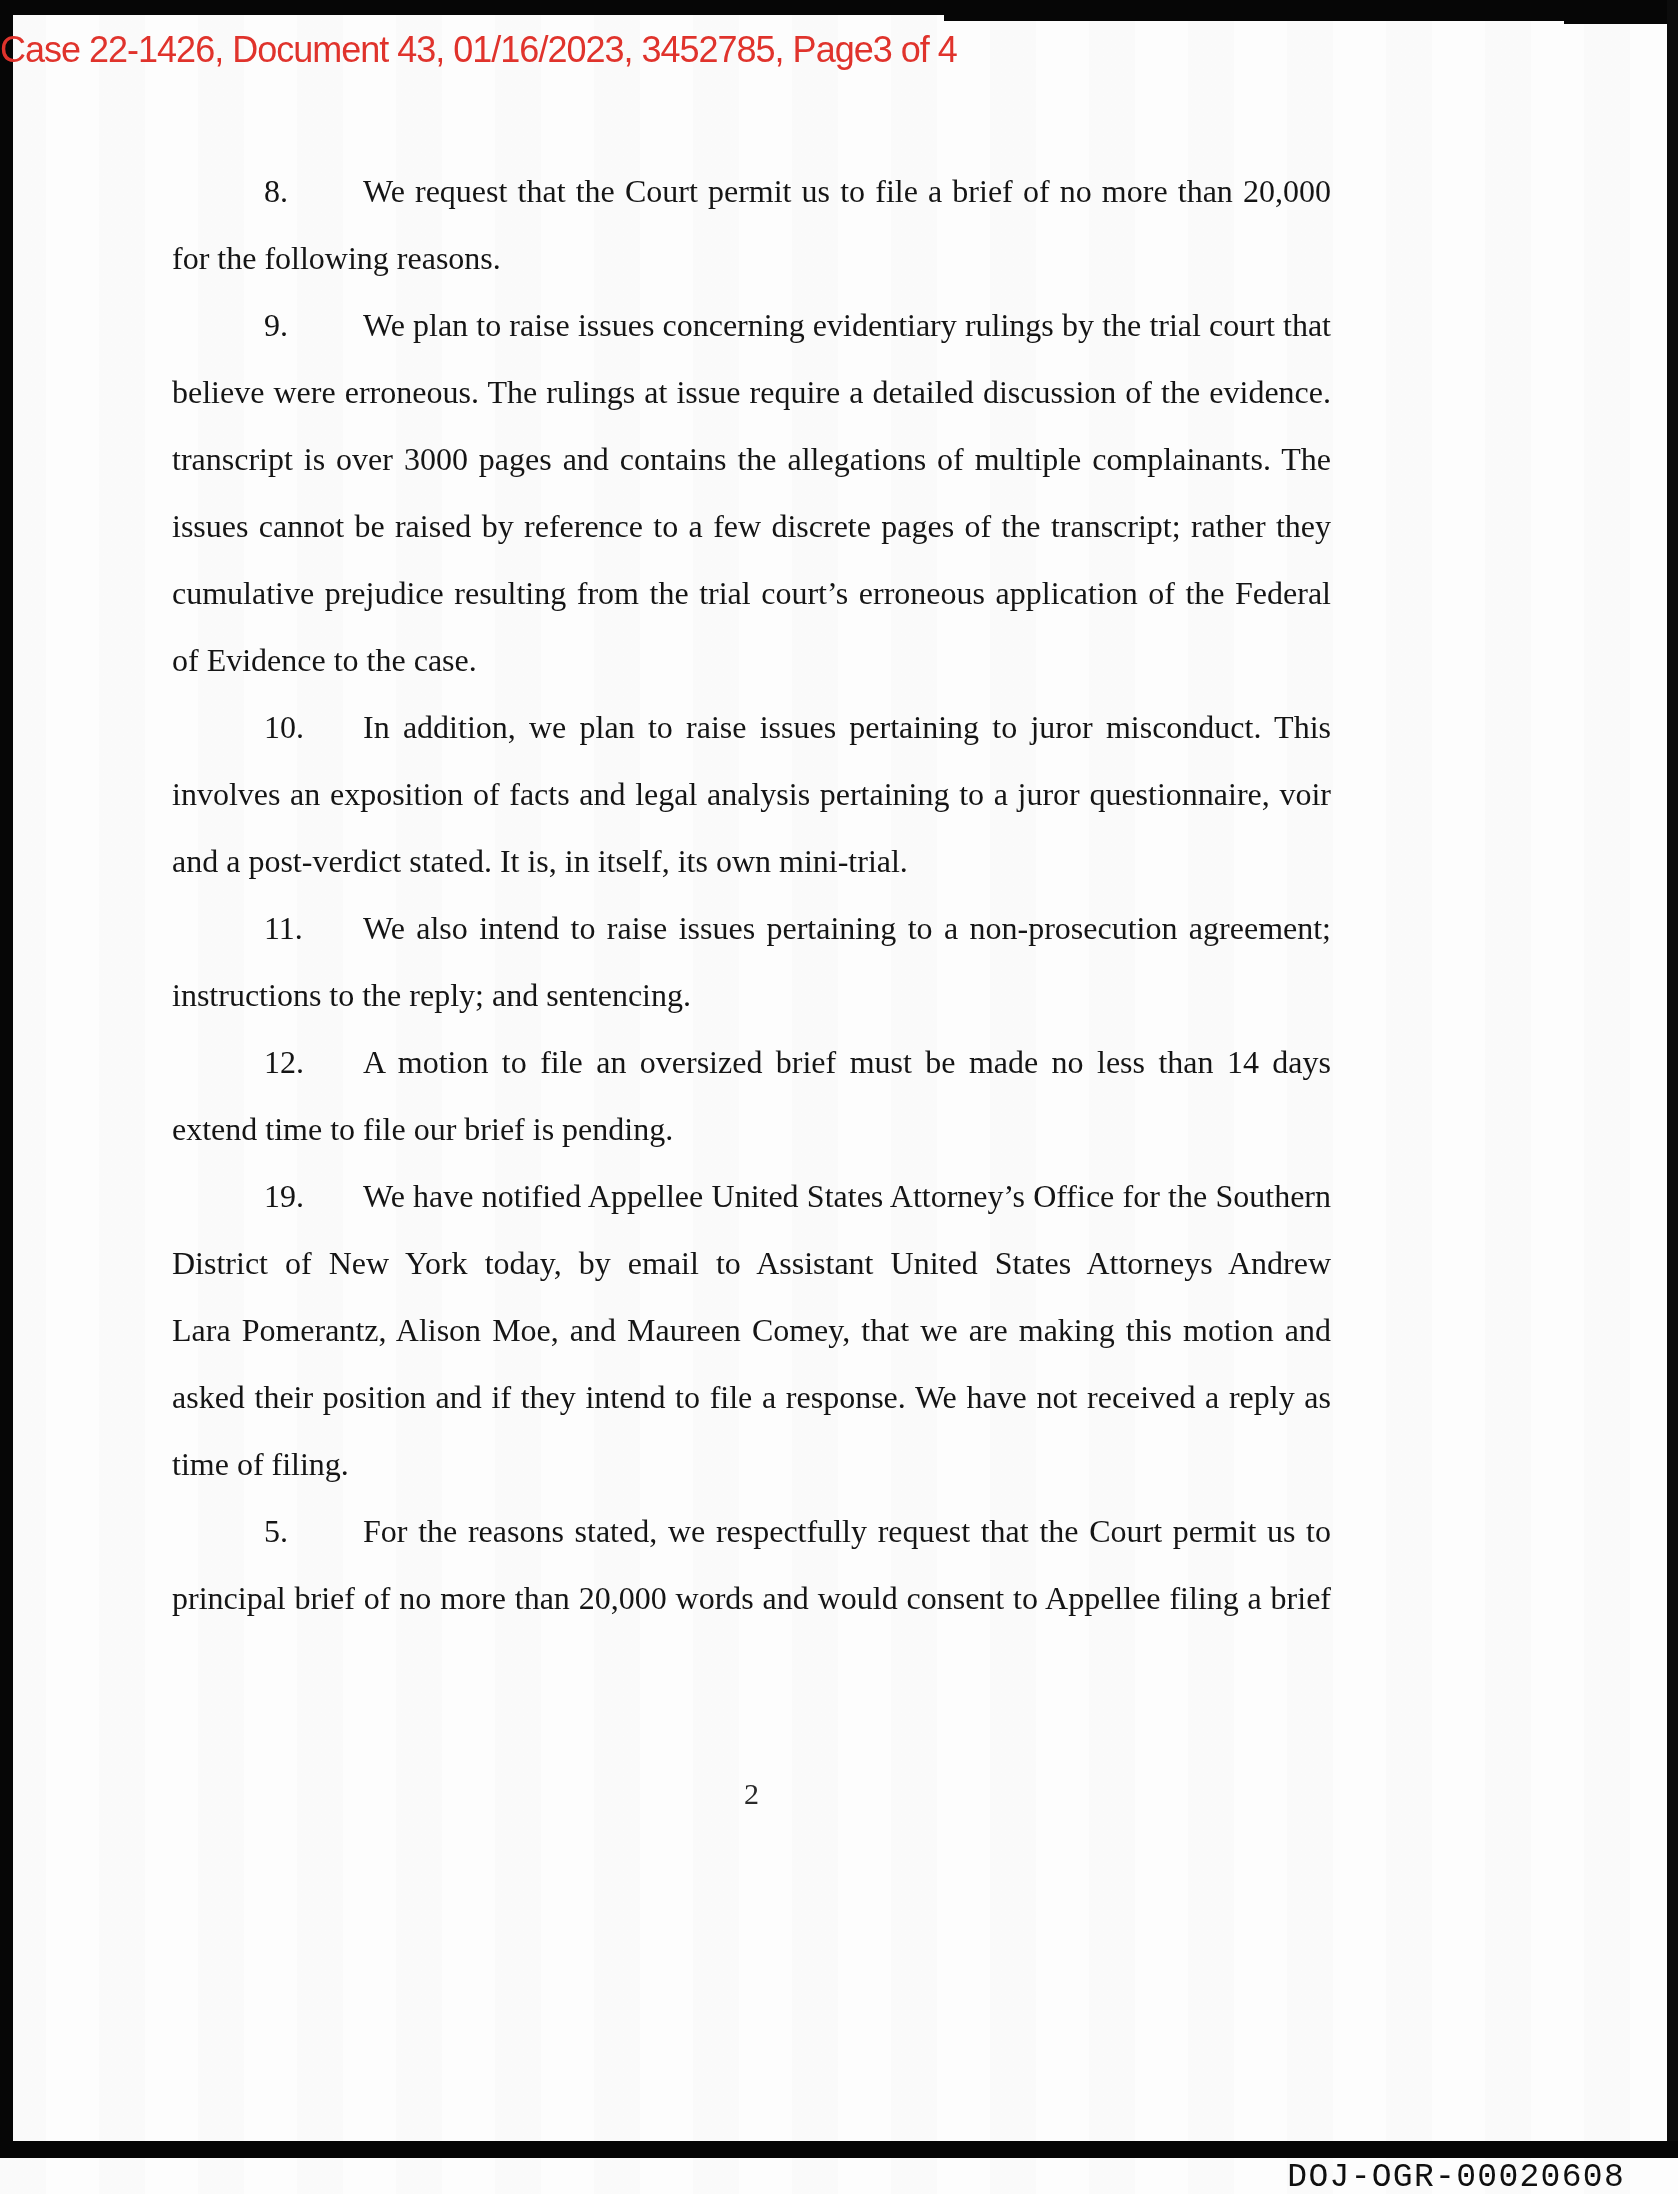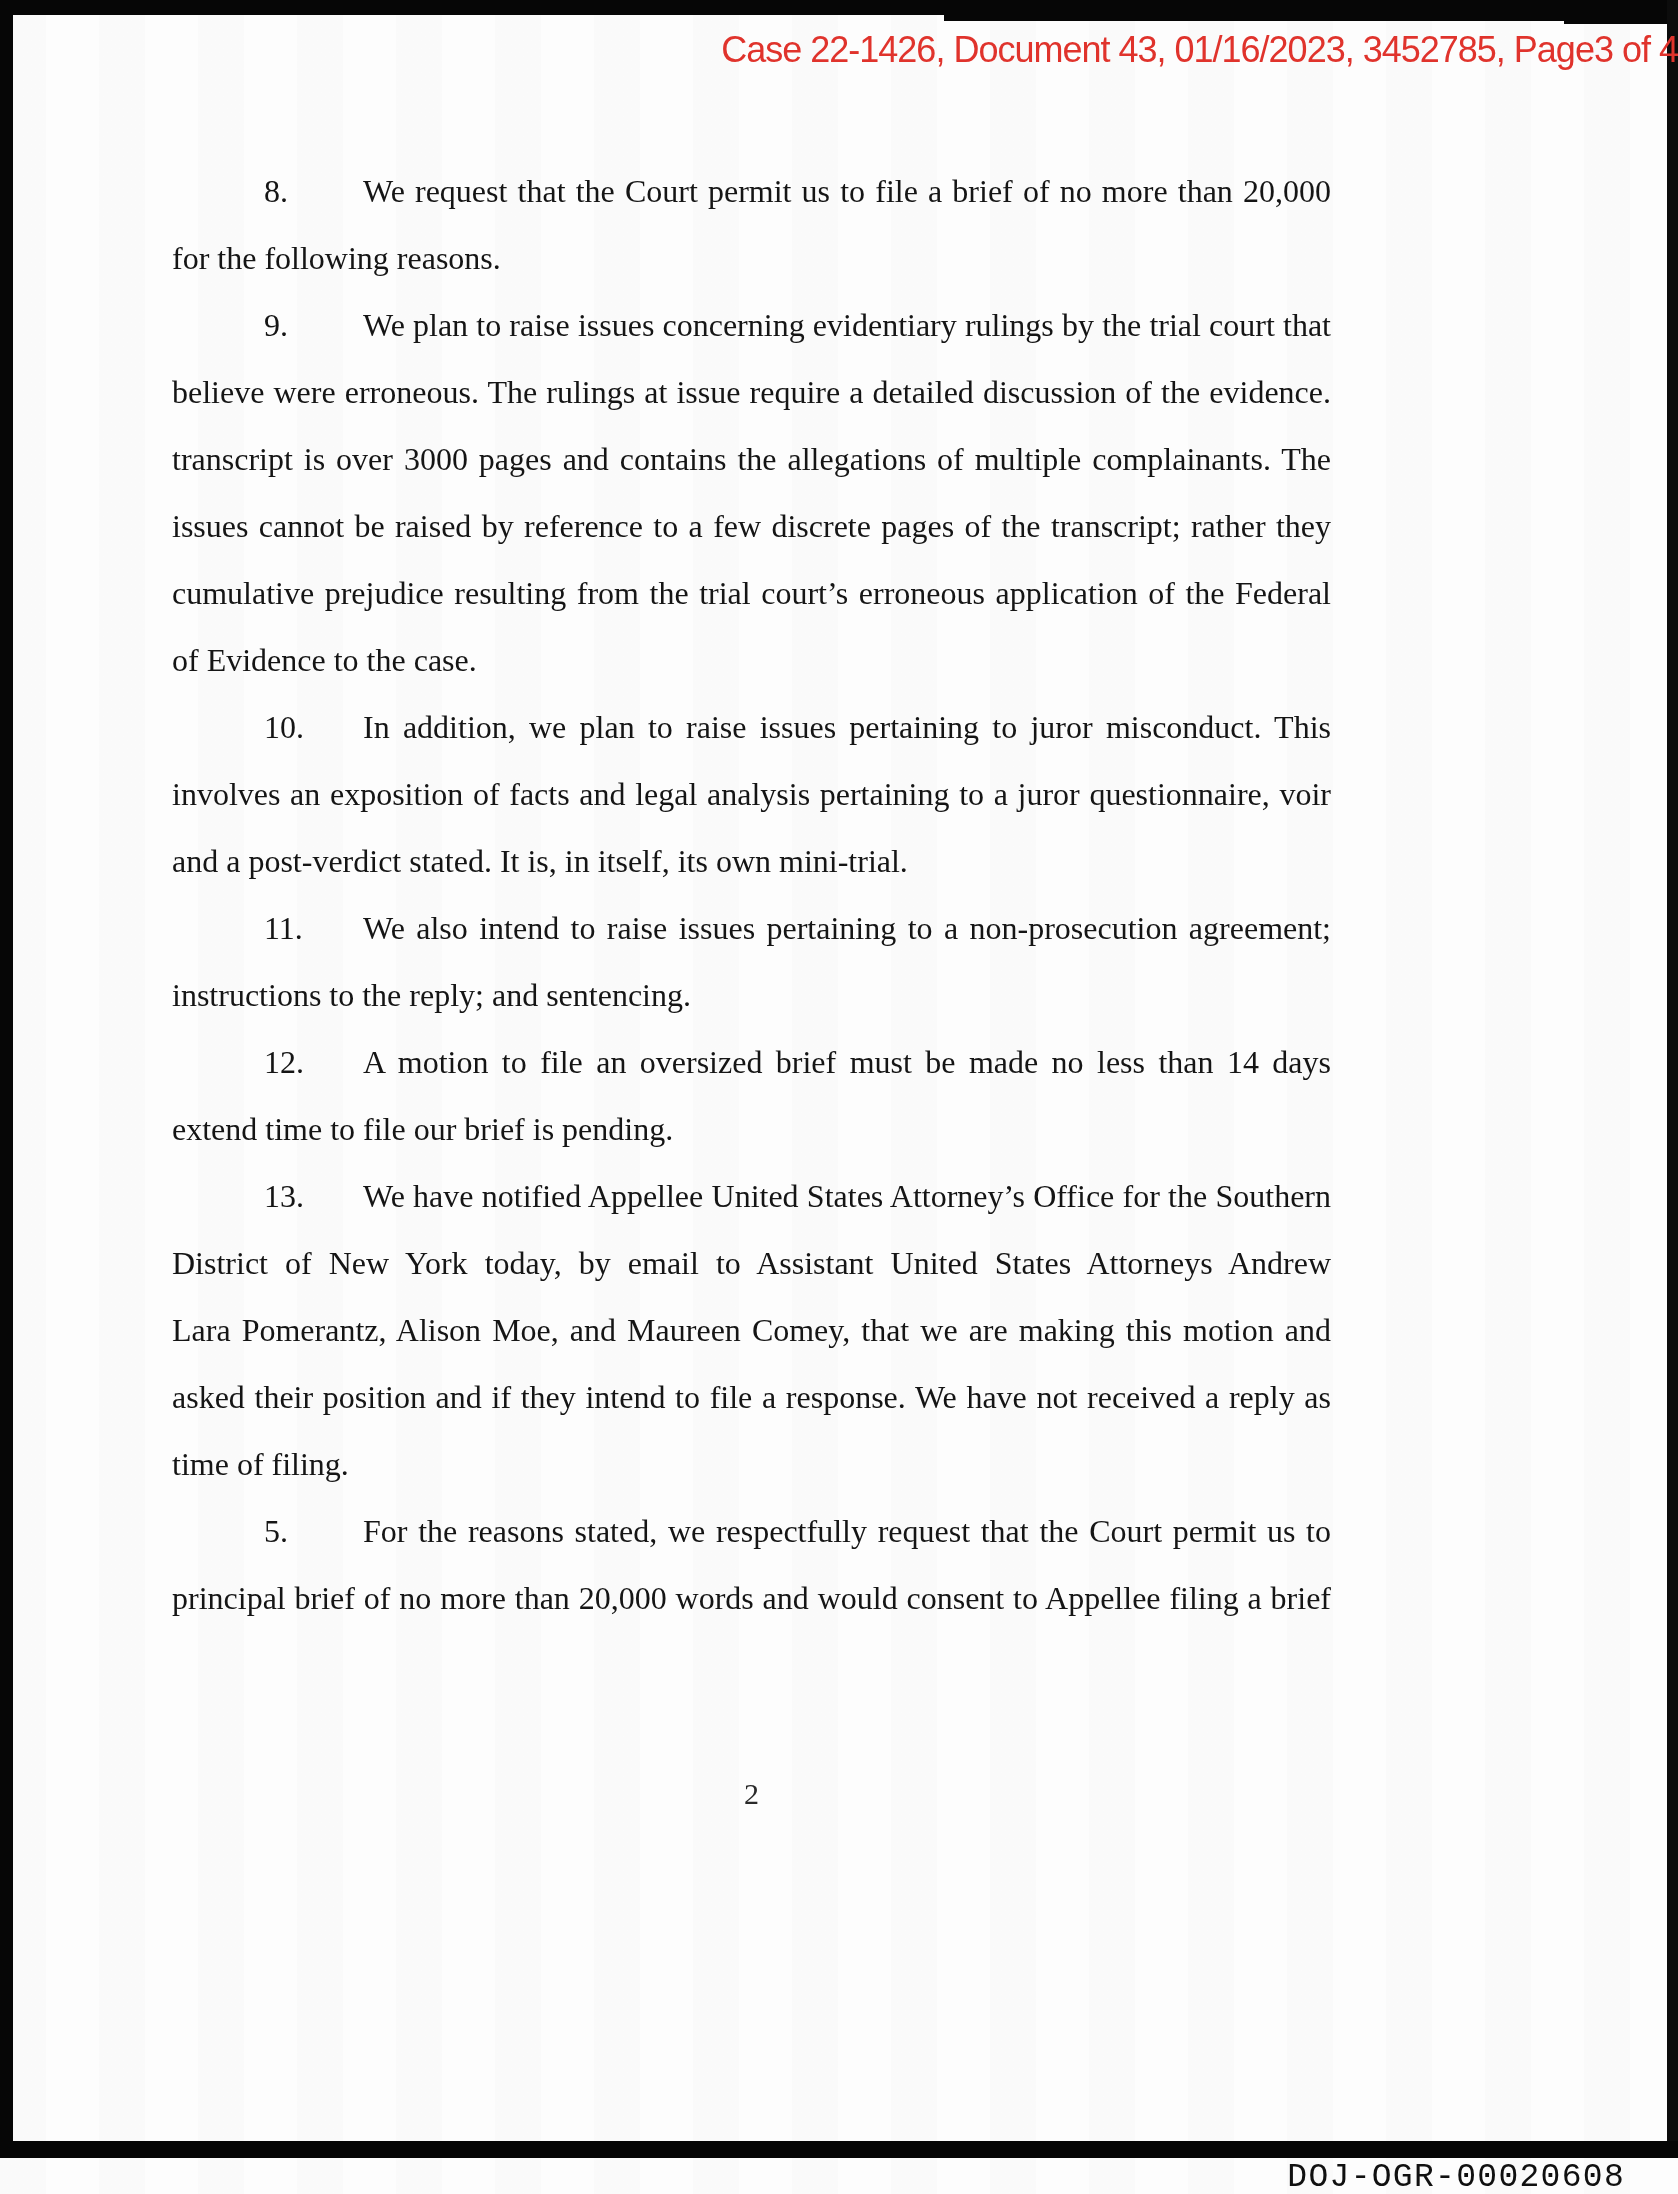--- a/index.html
+++ b/index.html
@@ -23,21 +23,21 @@
   .bar-top2   { left: 944px; top: 4px; width: 734px; height: 17px; }
   .bar-corner { left: 1564px; top: 0; width: 114px; height: 24px; }
   .bar-left   { left: 0; top: 0; width: 13.2px; height: 2156px; }
   .bar-right  { left: 1667px; top: 0; width: 10.6px; height: 2149px; background:#0c0c0c; }
   .bar-bottom { left: 0; top: 2141px; width: 1678px; height: 17px; }
 
   
   .stamp {
     position: absolute;
     left: 0; top: 29px; width: 1678px;
-    text-align: right;
+    text-align: left;
     font-family: "Liberation Sans", sans-serif;
     font-size: 36px;
     letter-spacing: -1px;
     color: #e0332c;
     white-space: nowrap;
   }
 
   
   .body-text {
     position: absolute;
@@ -107,21 +107,21 @@
       <div class="line"><span>issues cannot be raised by reference to a few discrete pages of the transcript; rather they go to</span></div>
       <div class="line"><span>cumulative prejudice resulting from the trial court’s erroneous application of the Federal Rules</span></div>
       <div class="line last"><span>of Evidence to the case.</span></div>
       <div class="line"><span class="pnum">10.</span><span>In addition, we plan to raise issues pertaining to juror misconduct. This issue</span></div>
       <div class="line"><span>involves an exposition of facts and legal analysis pertaining to a juror questionnaire, voir dire,</span></div>
       <div class="line last"><span>and a post-verdict stated.  It is, in itself, its own mini-trial.</span></div>
       <div class="line"><span class="pnum">11.</span><span>We also intend to raise issues pertaining to a non-prosecution agreement; certain</span></div>
       <div class="line last"><span>instructions to the reply; and sentencing.</span></div>
       <div class="line"><span class="pnum">12.</span><span>A motion to file an oversized brief must be made no less than 14 days before the</span></div>
       <div class="line last"><span>extend time to file our brief is pending.</span></div>
-      <div class="line"><span class="pnum">13.</span><span>We have notified Appellee United States Attorney’s Office for the Southern</span></div>
+      <div class="line"><span class="pnum">19.</span><span>We have notified Appellee United States Attorney’s Office for the Southern</span></div>
       <div class="line"><span>District of New York today, by email to Assistant United States Attorneys Andrew Rohrbach,</span></div>
       <div class="line"><span>Lara Pomerantz, Alison Moe, and Maureen Comey, that we are making this motion and have</span></div>
       <div class="line"><span>asked their position and if they intend to file a response.  We have not received a reply as of the</span></div>
       <div class="line last"><span>time of filing.</span></div>
       <div class="line"><span class="pnum">5.</span><span>For the reasons stated, we respectfully request that the Court permit us to file a</span></div>
       <div class="line last"><span>principal brief of no more than 20,000 words and would consent to Appellee filing a brief of</span></div>
     </div>
 
   <div class="page-number">2</div>
 

